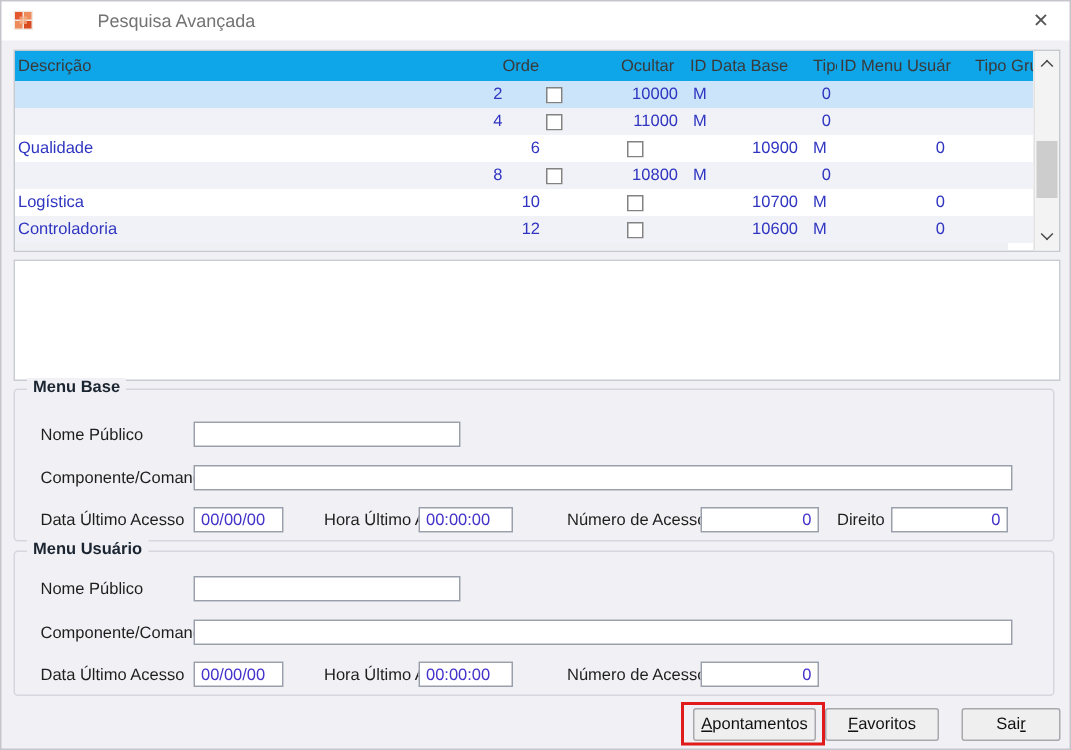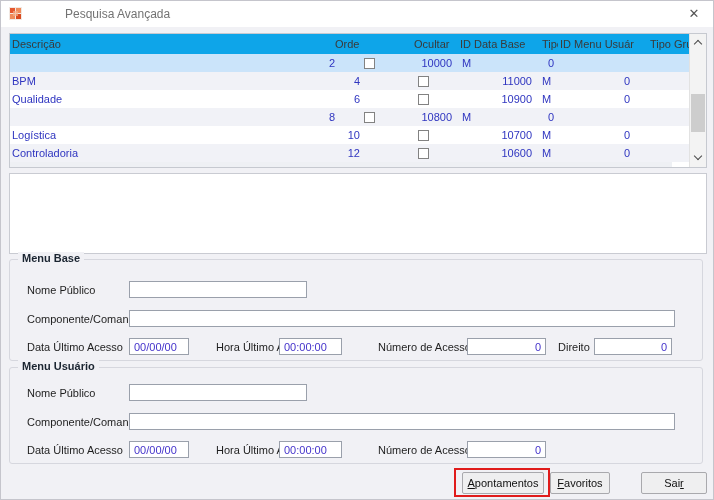--- a/index.html
+++ b/index.html
@@ -77,21 +77,21 @@
   .g-user .l-data   { left:17px;  top:76px; }
   .g-user .i-data   { left:119px; top:73px; width:60px; }
   .g-user .l-hora   { left:206px; top:76px; }
   .g-user .i-hora   { left:269px; top:73px; width:63px; }
   .g-user .l-num    { left:368px; top:76px; }
   .g-user .i-num    { left:457px; top:73px; width:79px; }
 
   
   .btn { position:absolute; top:471px; height:22px; background:#efeff0; border:1px solid #a9a9ad; border-radius:2px; font-size:11px; color:#111; text-align:center; line-height:20px; cursor:pointer; }
   .b-apont { left:461px; width:82px; }
-  .b-fav   { left:549px; width:60px; }
+  .b-fav   { left:549px; width:76px; }
   .b-sair  { left:640px; width:66px; }
   .accel { text-decoration:underline; }
   .annotation { position:absolute; left:453px; top:467px; width:96px; height:29px; border:2px solid #e01b1b; pointer-events:none; }
 </style>
 </head>
 <body>
 
 <div class="window">
 
   <div class="titlebar">
@@ -124,21 +124,20 @@
         <div class="c c2">2</div>
         <div class="c c3"></div>
         <div class="c c4"><span class="cb"></span></div>
         <div class="c c5">10000</div>
         <div class="c c6">M</div>
         <div class="c c7">0</div>
         <div class="c c8"></div>
       </div>
 
       <div class="grow alt">
-        <div class="c c1">BPM</div>
         <div class="c c2">4</div>
         <div class="c c3"></div>
         <div class="c c4"><span class="cb"></span></div>
         <div class="c c5">11000</div>
         <div class="c c6">M</div>
         <div class="c c7">0</div>
         <div class="c c8"></div>
       </div>
 
       <div class="grow">

